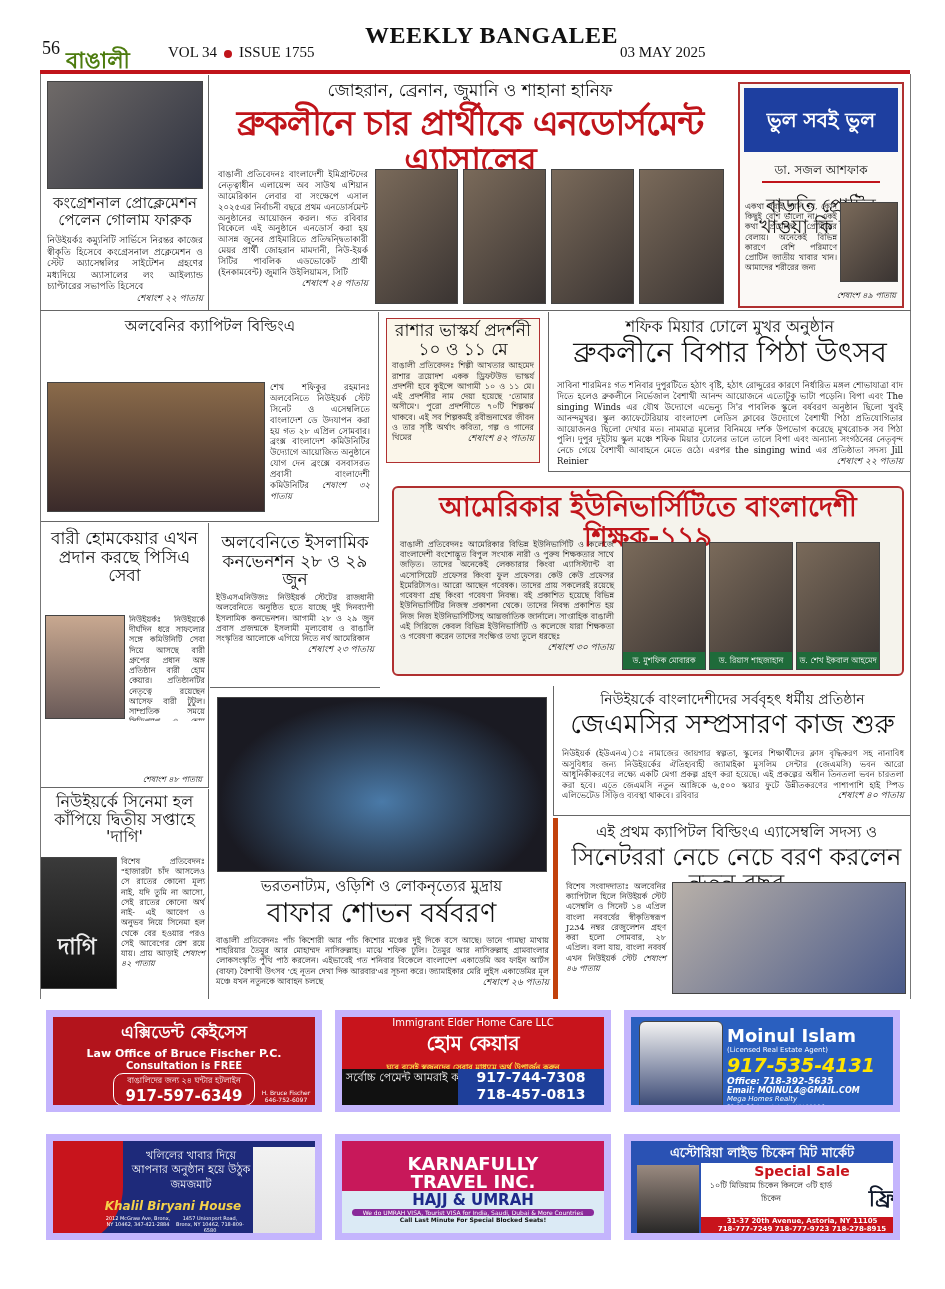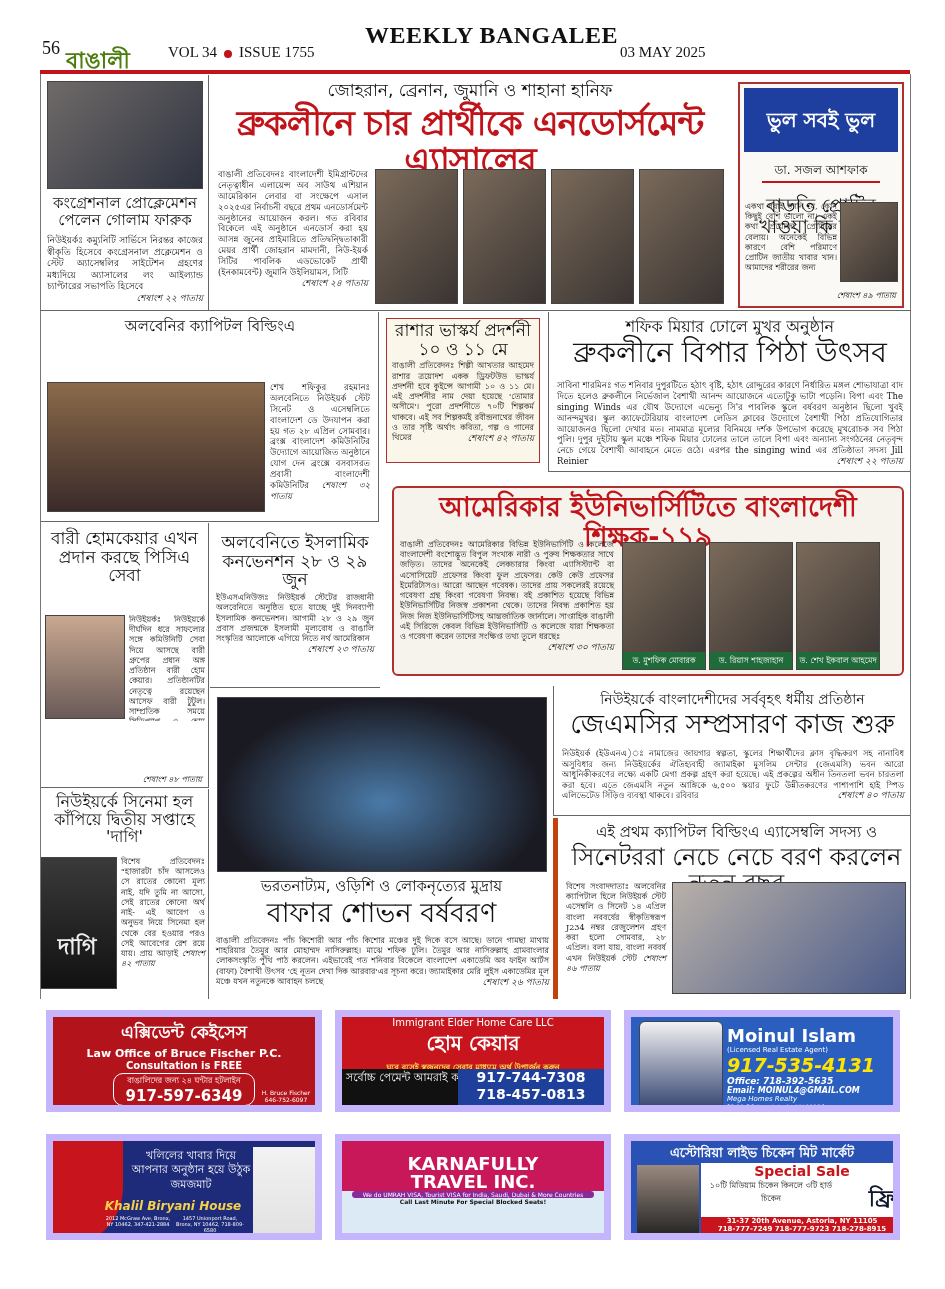--- a/index.html
+++ b/index.html
@@ -175,20 +175,21 @@
   <div style="position:absolute;left:40px;top:58px;width:160px;font-size:12px;font-style:italic;font-weight:bold;color:#f5d24a">Khalil Biryani House</div>
   <div style="position:absolute;left:50px;top:74px;width:70px;font-size:5px">2012 McGraw Ave, Bronx, NY 10462, 347-421-2884</div>
   <div style="position:absolute;left:122px;top:74px;width:70px;font-size:5px">1457 Unionport Road, Bronx, NY 10462, 718-809-6580</div>
   <div style="position:absolute;left:70px;top:94px;width:90px;font-size:6px;background:#fff;color:#111;border-radius:4px">www.khalilfood.com</div>
   <div class="photo" style="left:200px;top:6px;width:72px;height:100px;background:linear-gradient(180deg,#f2f2f2,#e0e0e0);border:none"></div>
 </div>
 <div class="ad" style="left:335px;top:1134px;width:276px;height:106px;background:#c8185a">
   <div style="font-size:18px;font-weight:bold;margin-top:14px;line-height:18px">KARNAFULLY</div>
   <div style="font-size:18px;font-weight:bold;line-height:18px">TRAVEL INC.</div>
   <div style="background:#dbeaf5;color:#1e2a8a;height:42px">
+    <div style="font-size:15px;font-weight:bold">HAJJ &amp; UMRAH</div>
     <div style="margin:0 10px;background:#8a2a9a;color:#fff;font-size:6px;border-radius:6px">We do UMRAH VISA, Tourist VISA for India, Saudi, Dubai &amp; More Countries</div>
     <div style="font-size:6px;color:#111;font-weight:bold">Call Last Minute For Special Blocked Seats!</div>
   </div>
   <div style="font-size:11px;font-weight:bold;margin-top:2px">TEL: 718-205-6050, 917-691-7721</div>
 </div>
 <div class="ad" style="left:624px;top:1134px;width:276px;height:106px;background:#2a52b4">
   <div style="font-size:13px;font-weight:bold;margin-top:2px">এস্টোরিয়া লাইভ চিকেন মিট মার্কেট</div>
   <div style="position:absolute;left:6px;top:24px;width:62px;height:72px;background:linear-gradient(180deg,#9a8a80,#222)"></div>
   <div style="position:absolute;left:6px;top:96px;width:62px;font-size:6px;background:#fff;color:#111">Mr. Gamal</div>
   <div style="position:absolute;left:70px;top:22px;width:202px;height:54px;background:#fff;color:#111">

